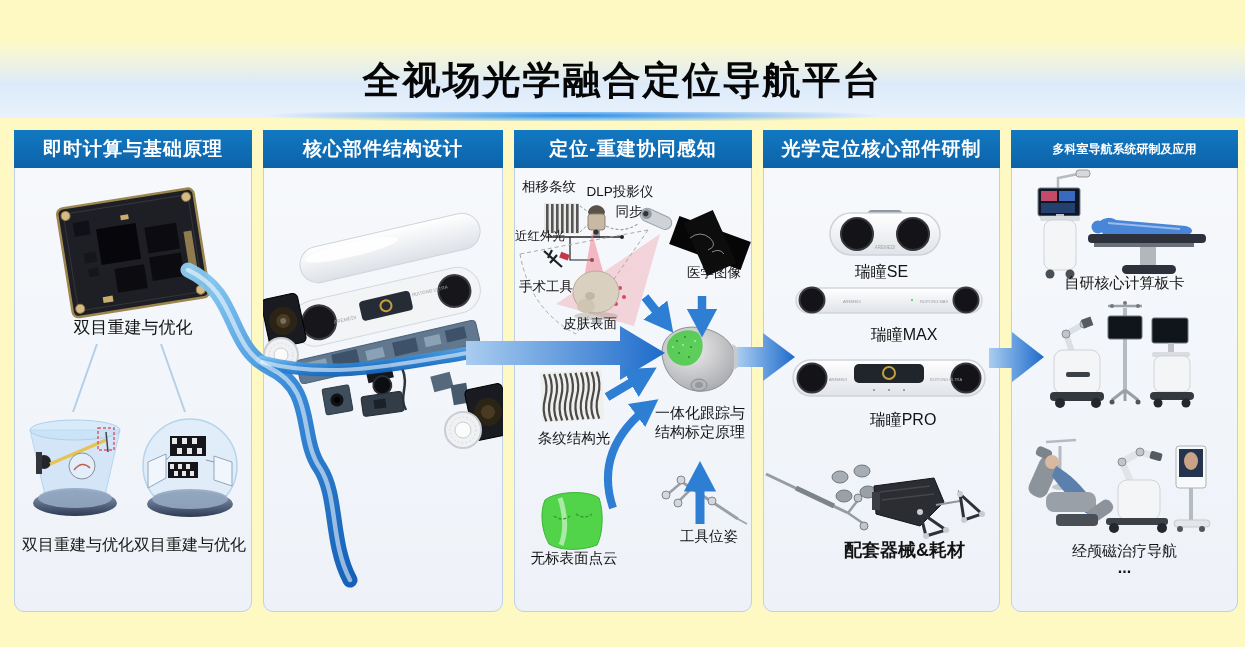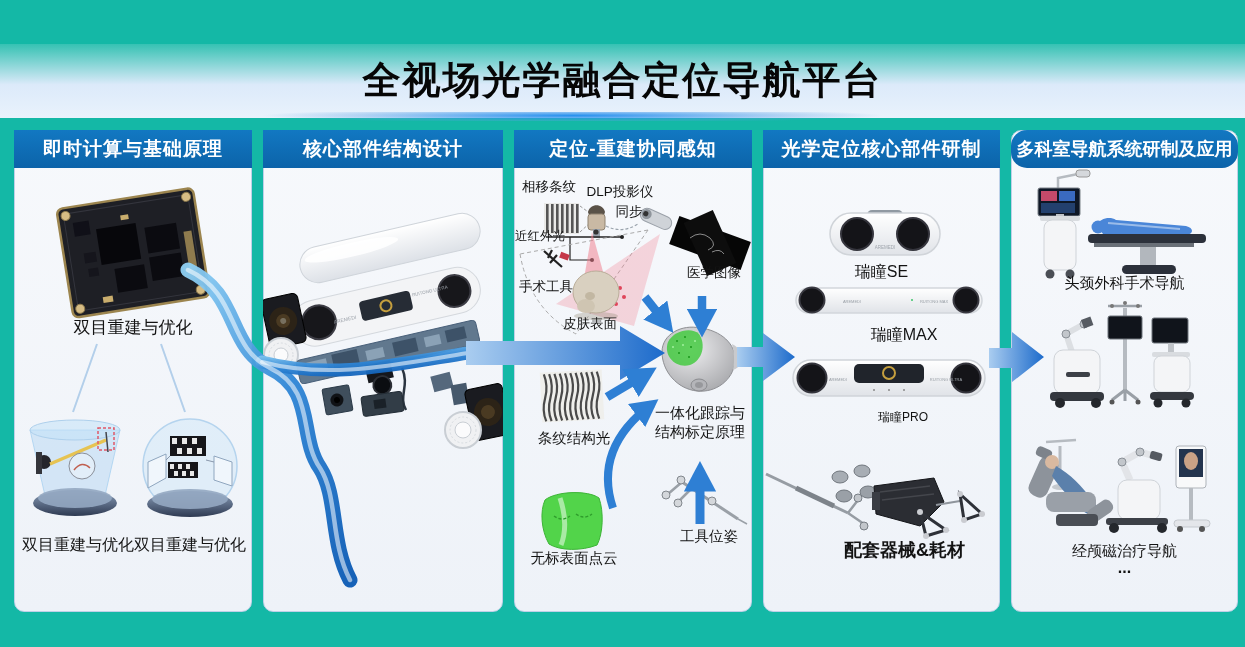--- a/index.html
+++ b/index.html
@@ -1,16 +1,16 @@
 <!DOCTYPE html>
 <html><head>
 <meta charset="utf-8">
 <style>
   html,body{margin:0;padding:0;background:#ffffff;}
-  .stage{position:relative;width:1245px;height:647px;overflow:hidden;background:#14b8a6;
+  .stage{position:relative;width:1245px;height:647px;overflow:hidden;background:#fef9c3;
          font-family:"Liberation Sans","DejaVu Sans",sans-serif;}
   .title-band{position:absolute;left:0;top:44px;width:1245px;height:74px;z-index:0;
      background:linear-gradient(180deg,rgba(246,250,254,.15),#dceafa 55%,#e9f2fc);}
   .title-band:after{content:"";position:absolute;left:0;bottom:-3px;width:100%;height:9px;
      background:radial-gradient(ellipse 32% 100% at 46% 40%,rgba(30,140,238,.95),rgba(90,160,230,.35) 55%,rgba(120,180,240,0) 78%);}
   .main-title{position:absolute;top:55px;left:0;width:1245px;text-align:center;z-index:6;
      font-size:38px;font-weight:bold;color:#060606;letter-spacing:2px;}
   .panel{position:absolute;top:130px;height:482px;z-index:1;box-sizing:border-box;
      background:linear-gradient(180deg,#f7f9fc,#eef2f8);
      border:1.5px solid #bfd0e8;border-radius:10px;}
@@ -34,21 +34,21 @@
   <div class="panel" style="left:14px;width:238px;"></div>
   <div class="panel" style="left:263px;width:240px;"></div>
   <div class="panel" style="left:514px;width:238px;"></div>
   <div class="panel" style="left:763px;width:237px;"></div>
   <div class="panel" style="left:1011px;width:227px;"></div>
 
   <div class="colhead" style="left:14px;width:238px;">即时计算与基础原理</div>
   <div class="colhead" style="left:263px;width:240px;">核心部件结构设计</div>
   <div class="colhead" style="left:514px;width:238px;">定位-重建协同感知</div>
   <div class="colhead" style="left:763px;width:237px;">光学定位核心部件研制</div>
-  <div class="colhead" style="left:1011px;width:227px;font-size:18px;letter-spacing:0;border-radius:16px;">多科室导航系统研制及应用</div>
+  <div class="colhead" style="left:1011px;width:227px;font-size:12px;letter-spacing:0;">多科室导航系统研制及应用</div>
 
   <svg class="csvg" style="left:14px;top:168px;" width="238" height="444" viewBox="14 168 238 444">
     <defs>
       <linearGradient id="baseG" x1="0" y1="0" x2="0" y2="1">
         <stop offset="0" stop-color="#8da1bc"></stop>
           <stop offset="1" stop-color="#2e3a52"></stop>
       </linearGradient>
     </defs>
 
     <g transform="rotate(-9 132 252)">
@@ -503,20 +503,20 @@
   <div class="lbl" style="left:534px;top:429px;width:80px;font-size:14.5px;">条纹结构光</div>
   <div class="lbl" style="left:650px;top:404px;width:100px;font-size:15px;">
     <span>一体化跟踪与</span><br>
     <span>结构标定原理</span>
   </div>
   <div class="lbl" style="left:526px;top:549px;width:96px;font-size:14.5px;">无标表面点云</div>
   <div class="lbl" style="left:676px;top:527px;width:66px;font-size:14.5px;">工具位姿</div>
 
   <div class="lbl" style="left:763px;top:262px;width:237px;font-size:16px;">瑞瞳SE</div>
   <div class="lbl" style="left:763px;top:325px;width:282px;font-size:16px;">瑞瞳MAX</div>
-  <div class="lbl" style="left:763px;top:410px;width:280px;font-size:12px;">瑞瞳PRO</div>
+  <div class="lbl" style="left:763px;top:410px;width:280px;font-size:16px;">瑞瞳PRO</div>
   <div class="lbl bold" style="left:763px;top:539px;width:283px;font-size:18px;">配套器械&amp;耗材</div>
 
-  <div class="lbl" style="left:1011px;top:274px;width:227px;font-size:15px;">头颈外科手术导航</div>
+  <div class="lbl" style="left:1011px;top:274px;width:227px;font-size:15px;">自研核心计算板卡</div>
   <div class="lbl" style="left:1011px;top:542px;width:227px;font-size:15px;">经颅磁治疗导航</div>
   <div class="lbl bold" style="left:1011px;top:558px;width:227px;font-size:16px;">...</div>
 
 </div>
 
 </body></html>

